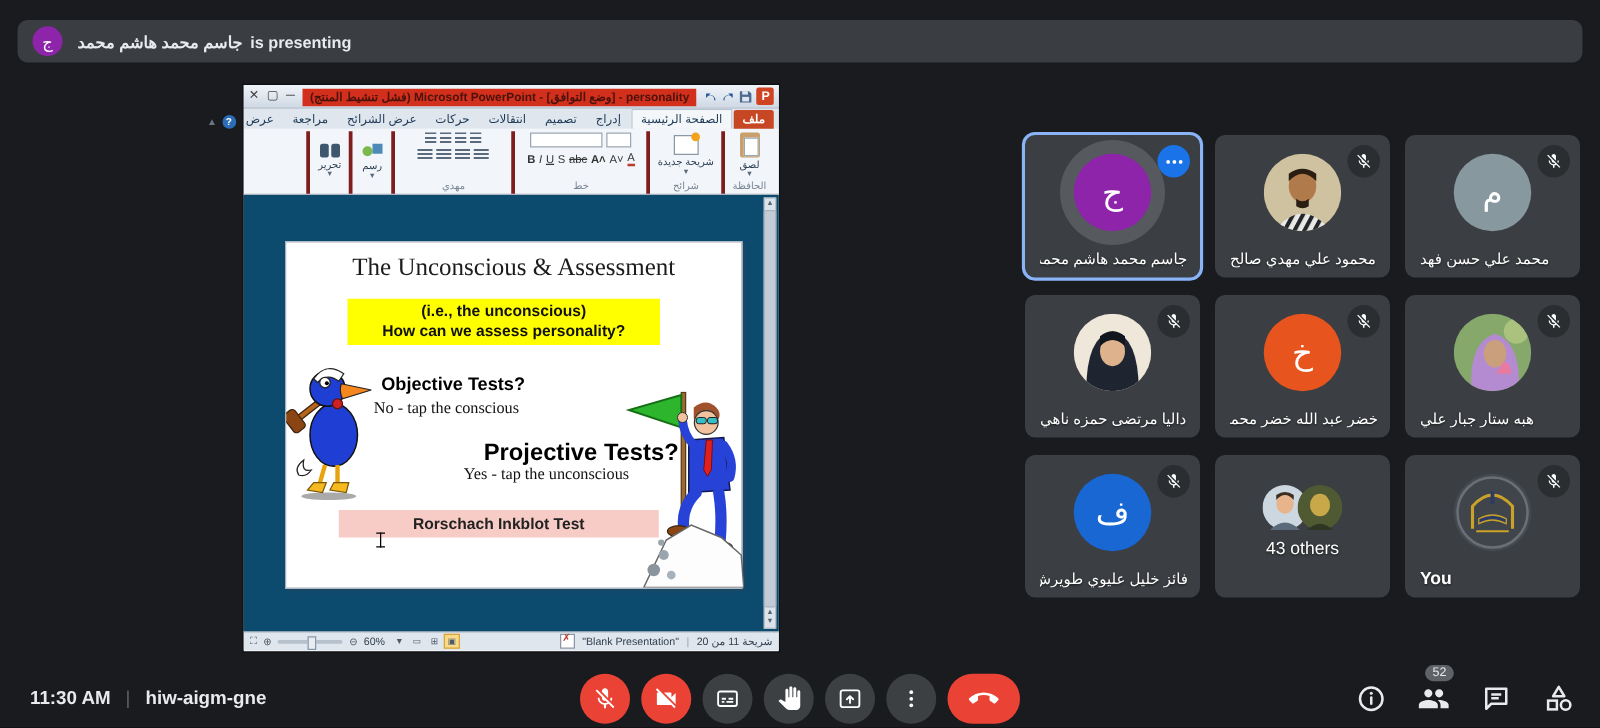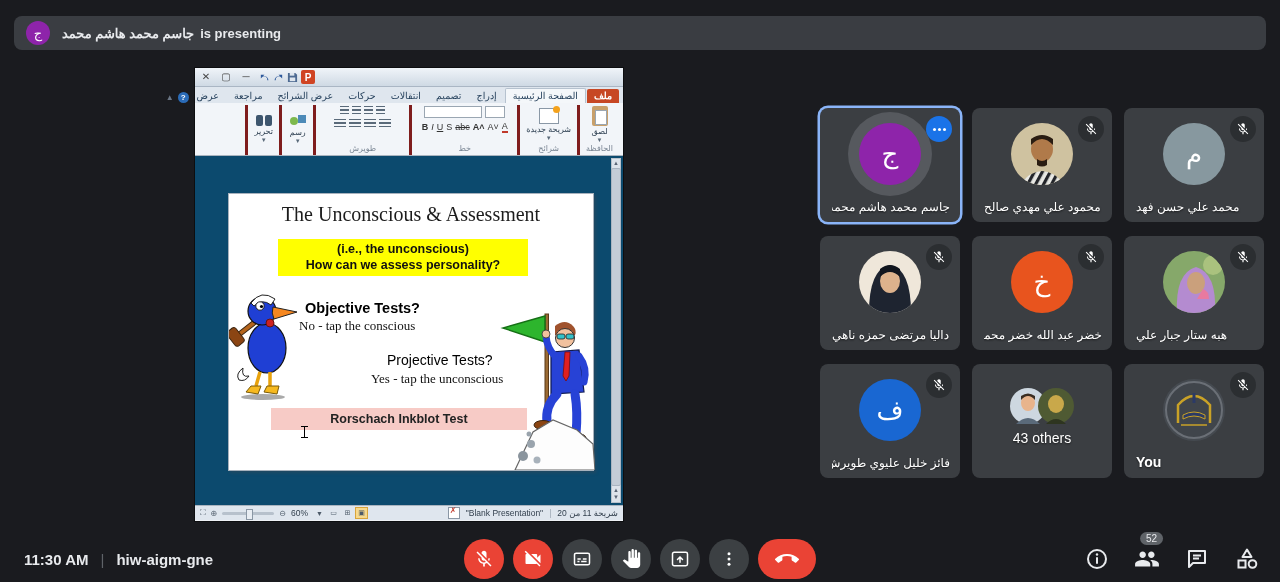--- a/index.html
+++ b/index.html
@@ -68,21 +68,21 @@
 
   
   .slide{position:absolute;left:33px;top:37px;width:364px;height:276px;background:#fff;
          border:1px solid #a8b2bd;box-shadow:2px 2px 3px rgba(60,70,85,.45);}
   .sl-title{position:absolute;left:0;right:0;top:9px;text-align:center;
             font-family:"Liberation Serif",serif;font-size:20px;color:#1c1c1c;}
   .sl-ybox{position:absolute;left:49px;top:45px;width:246px;background:#ffff00;text-align:center;
            font-weight:bold;font-size:12.5px;color:#111;padding:3px 2px;line-height:1.25;}
   .sl-obj-q{position:absolute;left:76px;top:106px;font-weight:bold;font-size:14.5px;color:#000;}
   .sl-obj-a{position:absolute;left:70px;top:124px;font-family:"Liberation Serif",serif;font-size:13px;color:#111;}
-  .sl-proj-q{position:absolute;left:158px;top:158px;font-weight:normal;font-size:14px;color:#000;}
+  .sl-proj-q{position:absolute;left:158px;top:158px;font-weight:bold;font-size:19px;color:#000;}
   .sl-proj-a{position:absolute;left:142px;top:177px;font-family:"Liberation Serif",serif;font-size:13px;color:#111;}
   .sl-pbox{position:absolute;left:42px;top:214px;width:252px;background:#f7cbc6;text-align:center;
            font-weight:bold;font-size:12.5px;color:#222;padding:3px 2px;line-height:1.3;}
   .sl-bird{position:absolute;left:0px;top:82px;width:70px;height:125px;}
   .sl-man{position:absolute;right:-2px;top:118px;width:110px;height:158px;}
   .ibeam{position:absolute;left:72px;top:232px;width:7px;height:12px;}
   .ibeam:before{content:"";position:absolute;left:3px;top:0;bottom:0;width:1px;background:#000;}
   .ibeam:after{content:"";position:absolute;left:0;right:0;top:0;height:1px;background:#000;box-shadow:0 11px 0 #000;}
 
   .pp-status{height:15px;background:#dfe6ee;border-top:1px solid #aab4bf;display:flex;align-items:center;
@@ -147,20 +147,23 @@
       <span>is presenting</span>
     </div>
   </div>
 
   <div class="pp">
 
     <div class="pp-titlebar">
       <span class="winbtn">✕</span>
       <span class="winbtn">▢</span>
       <span class="winbtn">─</span>
+      <div class="pp-title">
+        <span dir="rtl">personality - [وضع التوافق] - Microsoft PowerPoint (فشل تنشيط المنتج)</span>
+      </div>
       <div class="qat">
         <svg class="qic" viewBox="0 0 12 12">
             <path d="M9 9a3.5 3.5 0 0 0-5.7-3.4L2 7V3h4L4.6 4.4A4.8 4.8 0 0 1 10.3 9z" fill="#2b579a"></path>
           </svg>
         <svg class="qic" viewBox="0 0 12 12">
             <path d="M3 9a3.5 3.5 0 0 1 5.7-3.4L10 7V3H6l1.4 1.4A4.8 4.8 0 0 0 1.7 9z" fill="#2b579a"></path>
           </svg>
         <svg class="qic" viewBox="0 0 12 12">
             <path d="M1 1h8l2 2v8H1z" fill="#4d6a92"></path>
             <rect x="3" y="6" width="6" height="4" fill="#dfe6ee"></rect>
@@ -234,21 +237,21 @@
             <span class="bars sm"></span>
             <span class="bars sm"></span>
           </div>
           <div class="fontrow">
             <span class="bars"></span>
             <span class="bars"></span>
             <span class="bars"></span>
             <span class="bars"></span>
           </div>
         </div>
-        <div class="rg-label">طويرش</div>
+        <div class="rg-label">مهدي</div>
       </div>
       <div class="rgroup">
         <div class="rg-body">
           <div class="bigbtn">
             <span class="shape-ic"></span>
             <span>رسم</span>
             <span class="dd">▼</span>
           </div>
         </div>
         <div class="rg-label"></div>

